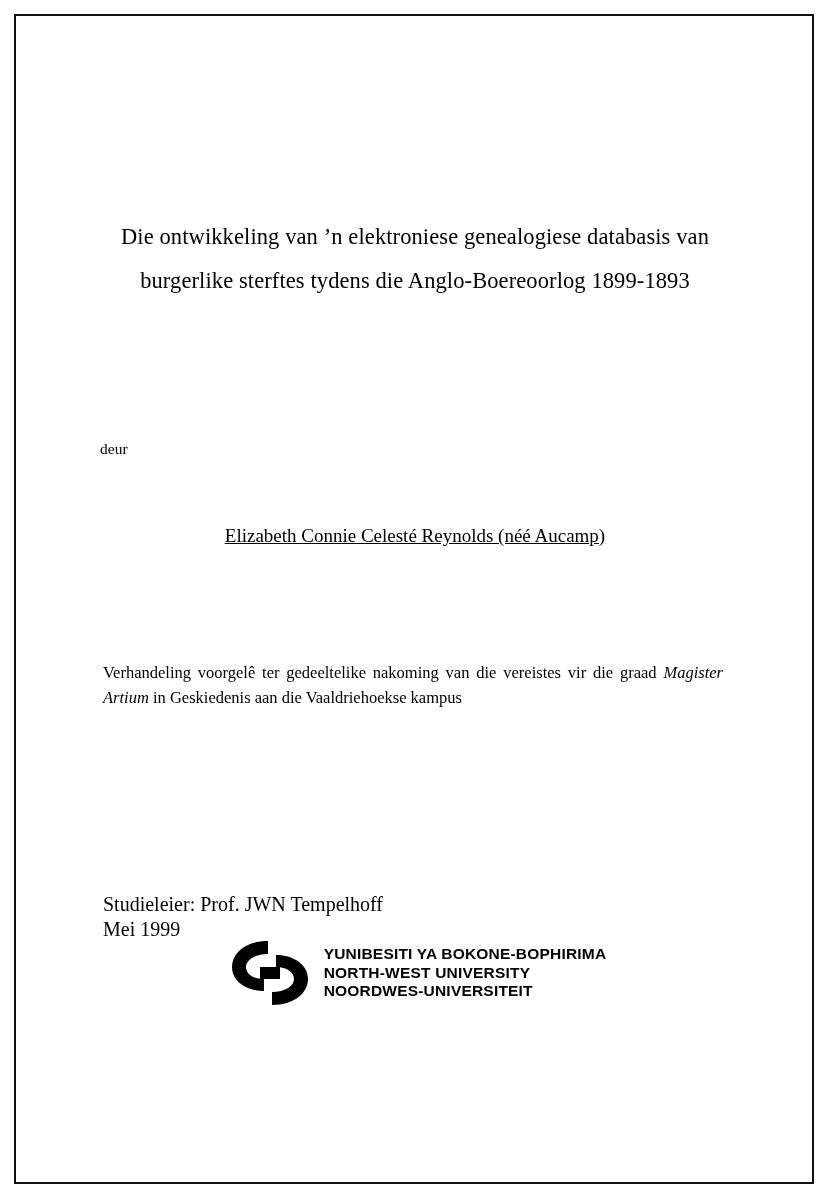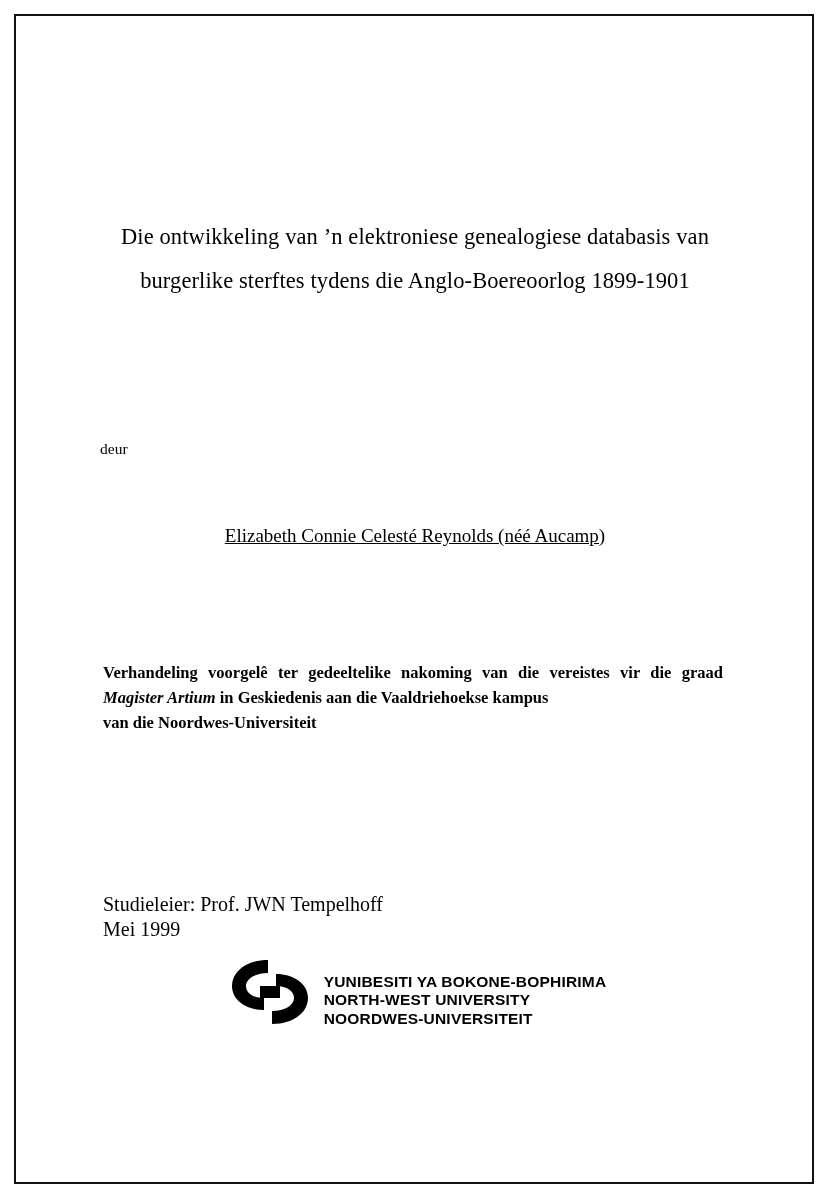--- a/index.html
+++ b/index.html
@@ -68,21 +68,20 @@
     font-size: 19px;
     text-decoration: underline;
   }
   .statement {
     position: absolute;
     top: 620px;
     left: 3px;
     width: 620px;
     font-size: 16.5px;
     line-height: 25px;
-    font-weight: bold;
   }
   .statement .just {
     text-align: justify;
     text-justify: inter-word;
   }
   .statement .ital {
     font-style: italic;
   }
   .supervisor {
     position: absolute;
@@ -90,26 +89,26 @@
     left: 3px;
     width: 620px;
     font-size: 20px;
     line-height: 25px;
   }
   .supervisor .row {
     display: block;
   }
   .logo-wrap {
     position: absolute;
-    top: 916px;
+    top: 897px;
     left: 0;
     width: 630px;
     display: flex;
     justify-content: center;
-    align-items: flex-end;
+    align-items: center;
   }
   .logo-mark {
     width: 92px;
     height: 72px;
     margin-right: 8px;
     flex: none;
   }
   .logo-text {
     font-family: "Liberation Sans", sans-serif;
     font-size: 15.5px;
@@ -127,30 +126,29 @@
 <body>
 
 <div class="page">
 
   <div class="scan-border"></div>
 
   <div class="content">
 
     <div class="title">
       <span class="line">Die ontwikkeling van ’n elektroniese genealogiese databasis van</span>
-      <span class="line">burgerlike sterftes tydens die Anglo-Boereoorlog 1899-1901</span>
+      <span class="line">burgerlike sterftes tydens die Anglo-Boereoorlog 1899-1893</span>
     </div>
 
     <div class="deur">deur</div>
 
     <div class="author">Elizabeth Connie Celesté Reynolds (néé Aucamp)</div>
 
     <div class="statement">
       <div class="just"><span>Verhandeling voorgelê ter gedeeltelike nakoming van die vereistes vir die graad </span><span class="ital">Magister Artium</span><span> in Geskiedenis aan die Vaaldriehoekse kampus</span></div>
-      <div>van die Noordwes-Universiteit</div>
     </div>
 
     <div class="supervisor">
       <span class="row">Studieleier: Prof. JWN Tempelhoff</span>
       <span class="row">Mei 1999</span>
     </div>
 
     <div class="logo-wrap">
       <svg class="logo-mark" viewBox="0 0 92 72" aria-hidden="true">
         <path d="M44 4 C22 4 8 16 8 30 C8 44 22 54 40 54 L40 42 C29 42 22 37 22 30 C22 23 31 17 44 17 Z" fill="#000000"></path>

